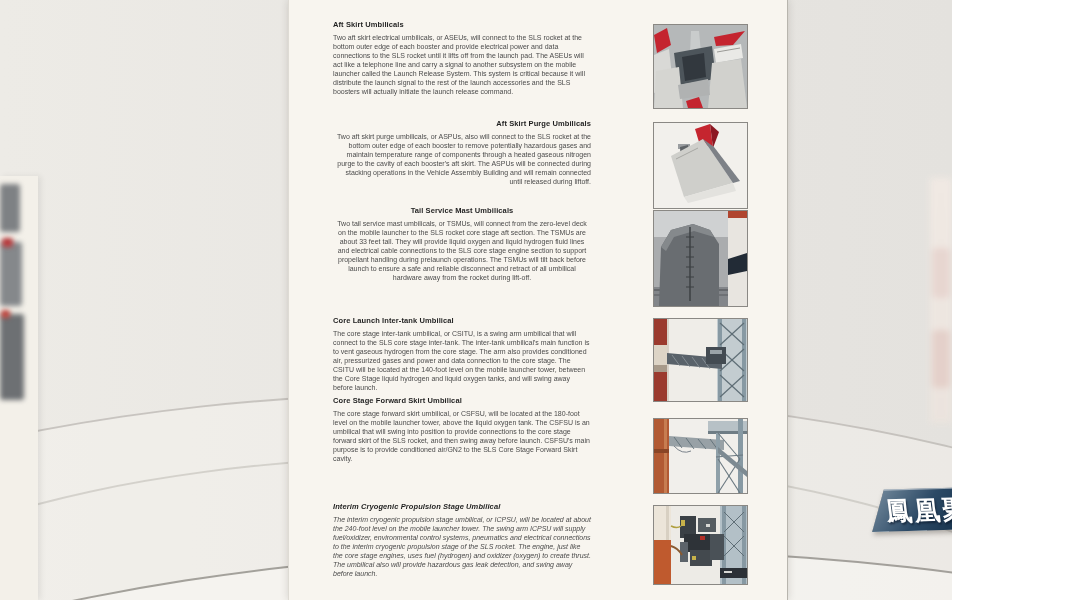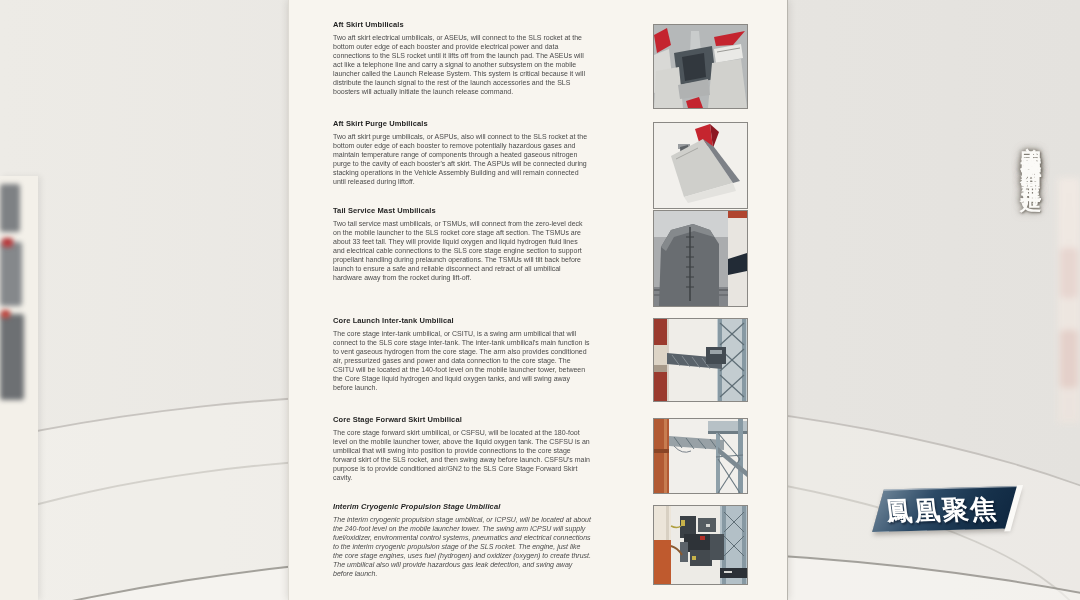--- a/index.html
+++ b/index.html
@@ -1,17 +1,17 @@
 <!DOCTYPE html>
 <html><head>
 <meta charset="utf-8">
 <style>
   html,body{margin:0;padding:0;}
   body{font-family:"Liberation Sans",sans-serif;}
-  .stage{position:relative;width:1080px;height:600px;overflow:hidden;
+  .stage{position:relative;width:952px;height:600px;overflow:hidden;
          background:linear-gradient(90deg,#edebe6 0%,#e9e7e3 40%,#e4e2de 100%);}
 
   
   .arc{position:absolute;border-radius:50%;pointer-events:none;}
   .arc1{left:-420px;top:392px;width:1750px;height:620px;
         border:2px solid rgba(150,147,141,.45);background:rgba(248,246,241,.40);}
   .arc2{left:-200px;top:455px;width:1300px;height:420px;
         border:2px solid rgba(165,162,156,.38);}
   .arc3{left:-480px;top:549px;width:2150px;height:800px;
         border:2px solid rgba(108,106,100,.60);background:rgba(250,248,244,.55);}
@@ -34,21 +34,21 @@
 
   
   .page{position:absolute;left:288px;top:0;width:498px;height:600px;
         background:#f8f5ef;z-index:2;
         border-left:1px solid #dedbd4;border-right:1px solid #b8b5ae;
         box-shadow:0 0 8px rgba(60,55,45,.18);}
   .doc-section{position:absolute;left:44px;width:258px;}
   .doc-section h3{margin:0 0 3px 0;font-size:7.5px;line-height:10px;
         color:#1f1f1f;font-weight:bold;letter-spacing:.1px;}
   .doc-section p{margin:0;font-size:7px;line-height:9px;color:#4b4b4b;}
-  .s1{top:20px;} .s2{top:119px;} .s3{top:206px;} .s4{top:316px;} .s5{top:415px;} .s6{top:502px;font-style:italic;}
+  .s1{top:20px;} .s2{top:119px;text-align:right;} .s3{top:206px;text-align:center;} .s4{top:316px;} .s5{top:396px;} .s6{top:502px;font-style:italic;}
 
   .fig{position:absolute;left:364px;width:93px;margin:0;
        border:1px solid #8a8884;background:#fff;box-sizing:content-box;}
   .fig svg{display:block;width:100%;height:100%;}
   .f1{top:24px;height:83px;} .f2{top:122px;height:85px;} .f3{top:210px;height:95px;}
   .f4{top:318px;height:82px;} .f5{top:418px;height:74px;} .f6{top:505px;height:78px;}
 
   
   .headline{position:absolute;left:1017px;top:130px;z-index:4;
         writing-mode:vertical-rl;text-orientation:upright;

